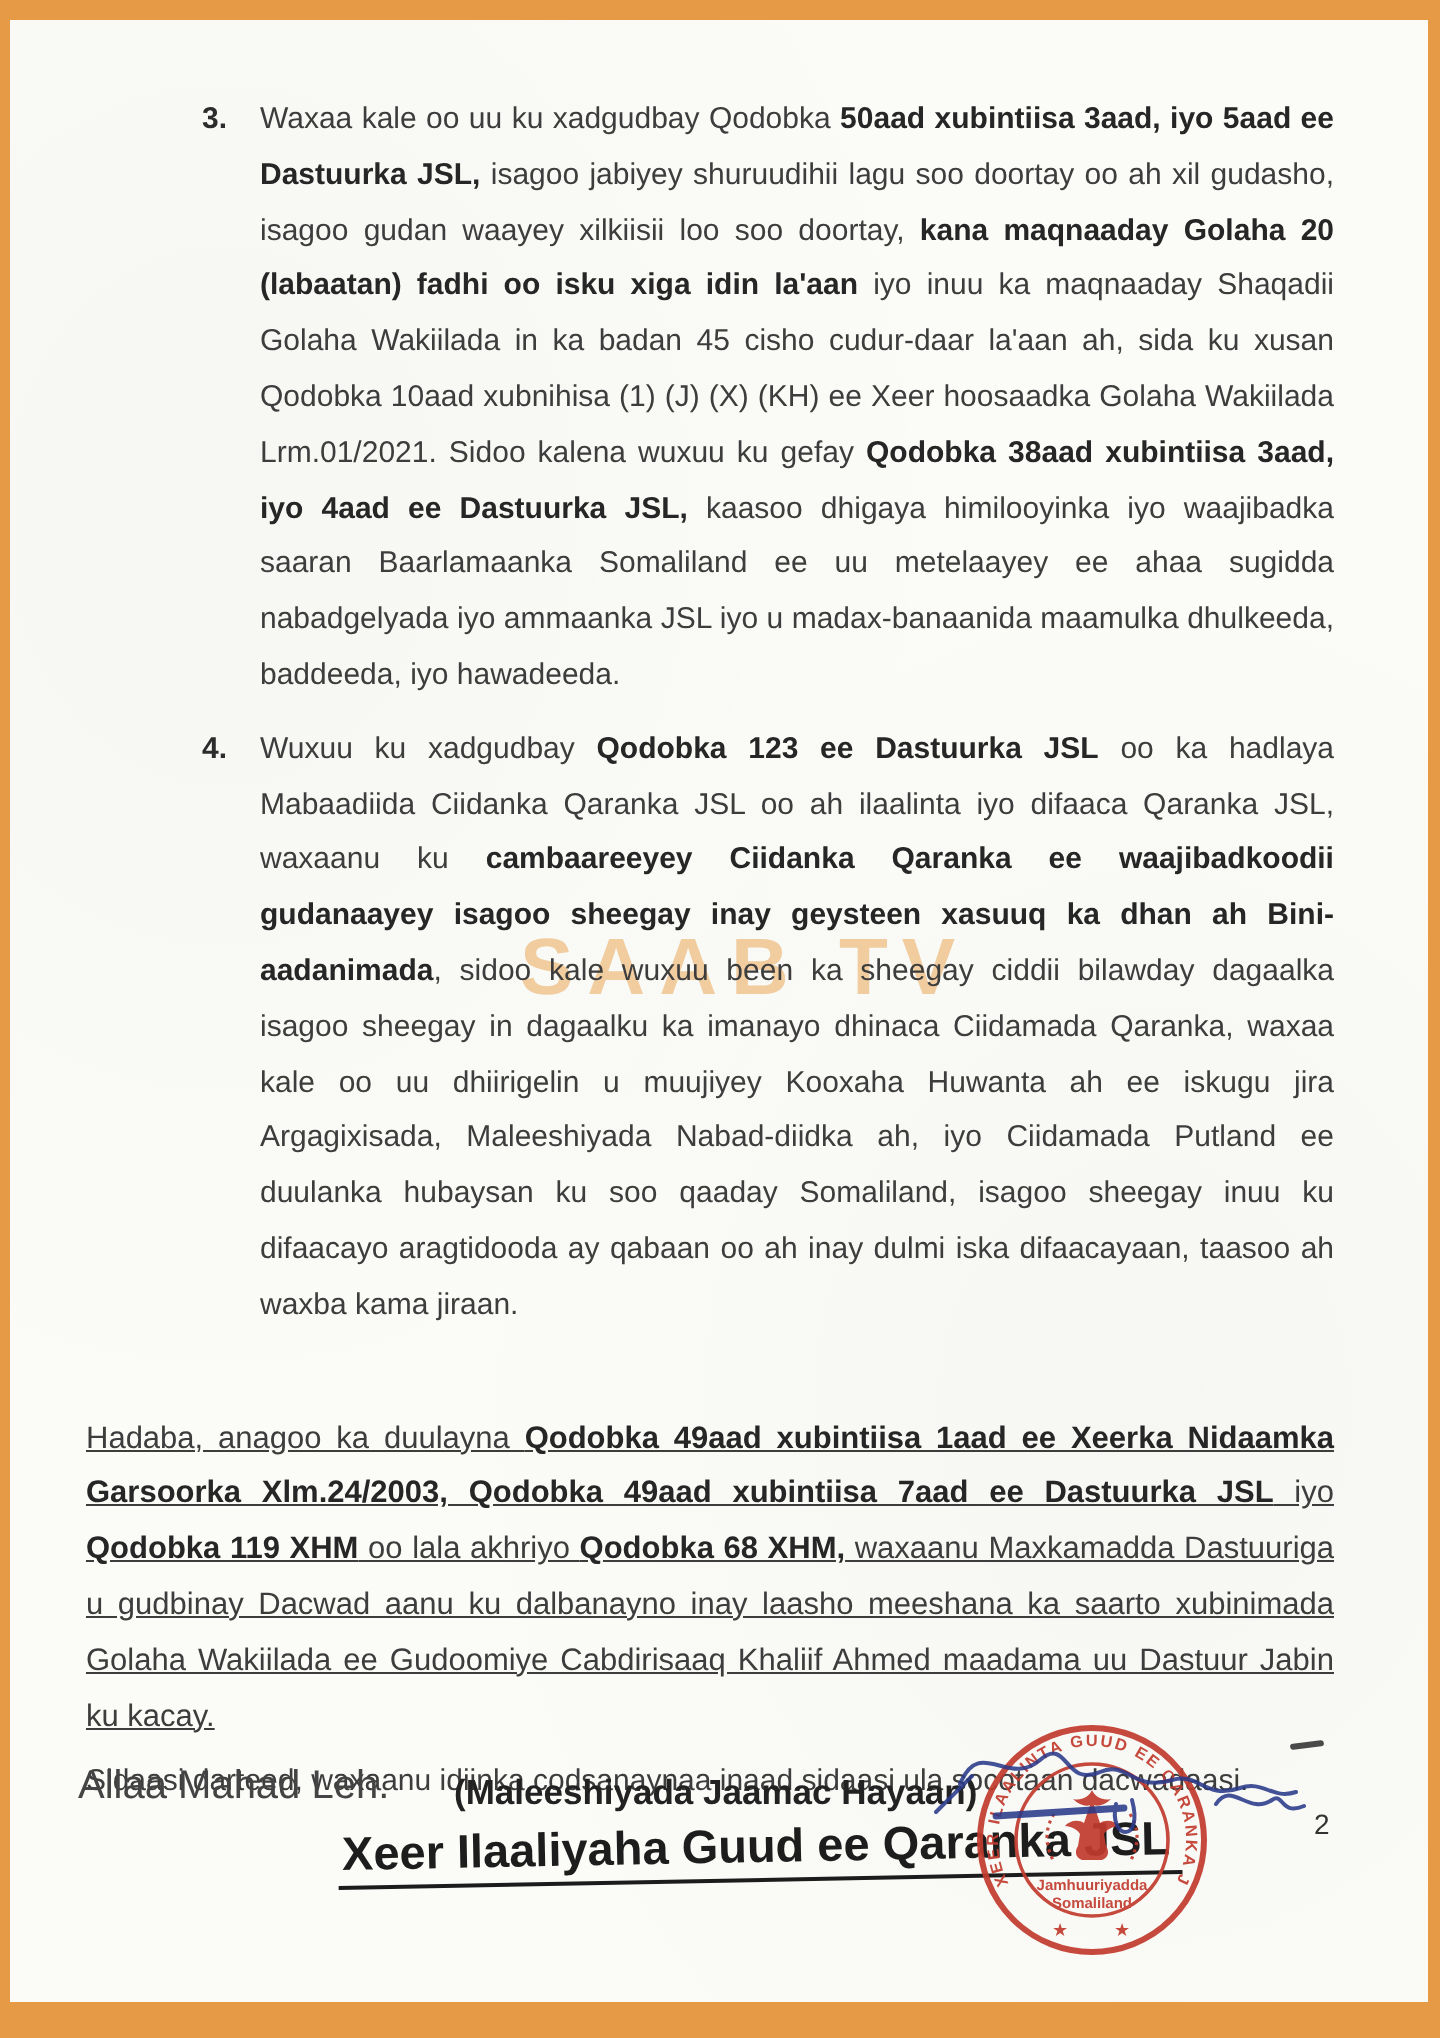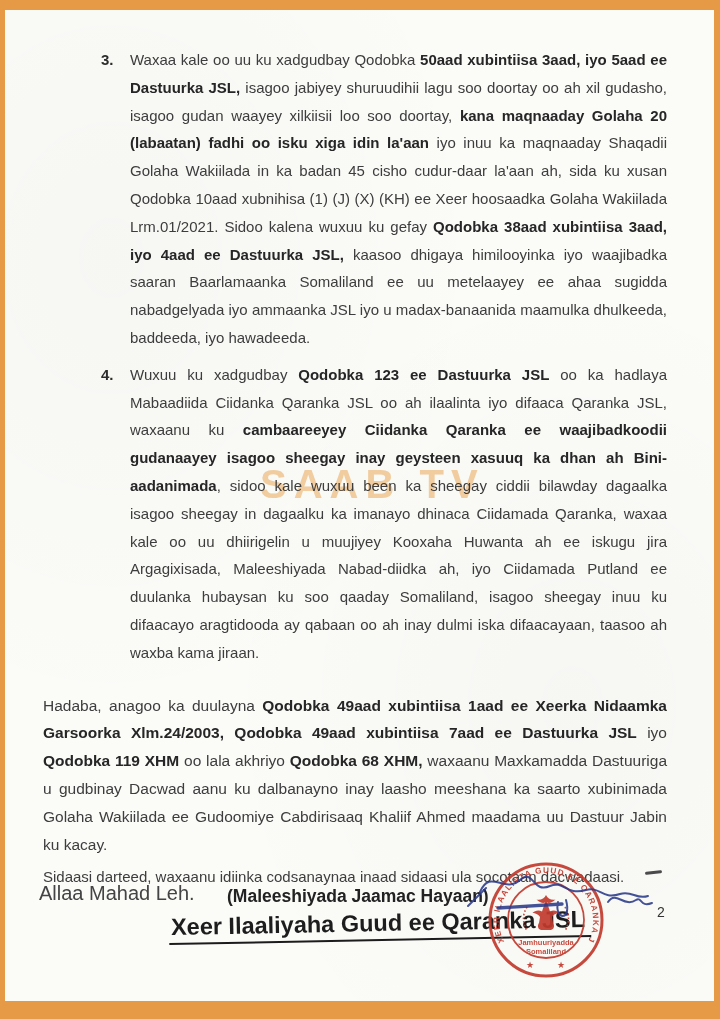--- a/index.html
+++ b/index.html
@@ -21,21 +21,21 @@
     position:absolute;left:255px;top:452px;z-index:1;
     font-size:40px;font-weight:800;letter-spacing:7px;
     color:rgba(233,160,70,0.50);white-space:nowrap;
   }
   .content{position:absolute;left:38px;top:36px;width:624px;z-index:2;
     color:#3d3d3d;font-size:15px;line-height:27.8px;}
   .item{display:flex;margin-left:58px;margin-bottom:9px;}
   .item .num{flex:none;width:29px;font-weight:bold;color:#2c2c2c;}
   .item .text{flex:1;text-align:justify;}
   .closing p{margin:0;text-align:justify;}
-  .closing p.first{margin-top:25px;font-size:15.5px;}
+  .closing p.first{margin-top:39px;font-size:15.5px;text-decoration:underline;}
   .closing p.second{margin-top:5px;}
   .b{font-weight:bold;color:#262626;}
   .thanks{position:absolute;left:34px;top:872px;font-size:20px;color:#444;z-index:2;}
   .signame{position:absolute;left:222px;top:876px;font-size:17.5px;font-weight:bold;color:#222;z-index:2;}
   .sigtitle{
     position:absolute;left:164px;top:900px;z-index:2;
     font-size:23.5px;font-weight:bold;color:#1d1d1d;white-space:nowrap;
     border-bottom:2.5px solid #1c1c1c;padding:0 6px 2px 2px;
     transform:rotate(-1.1deg);
   }

